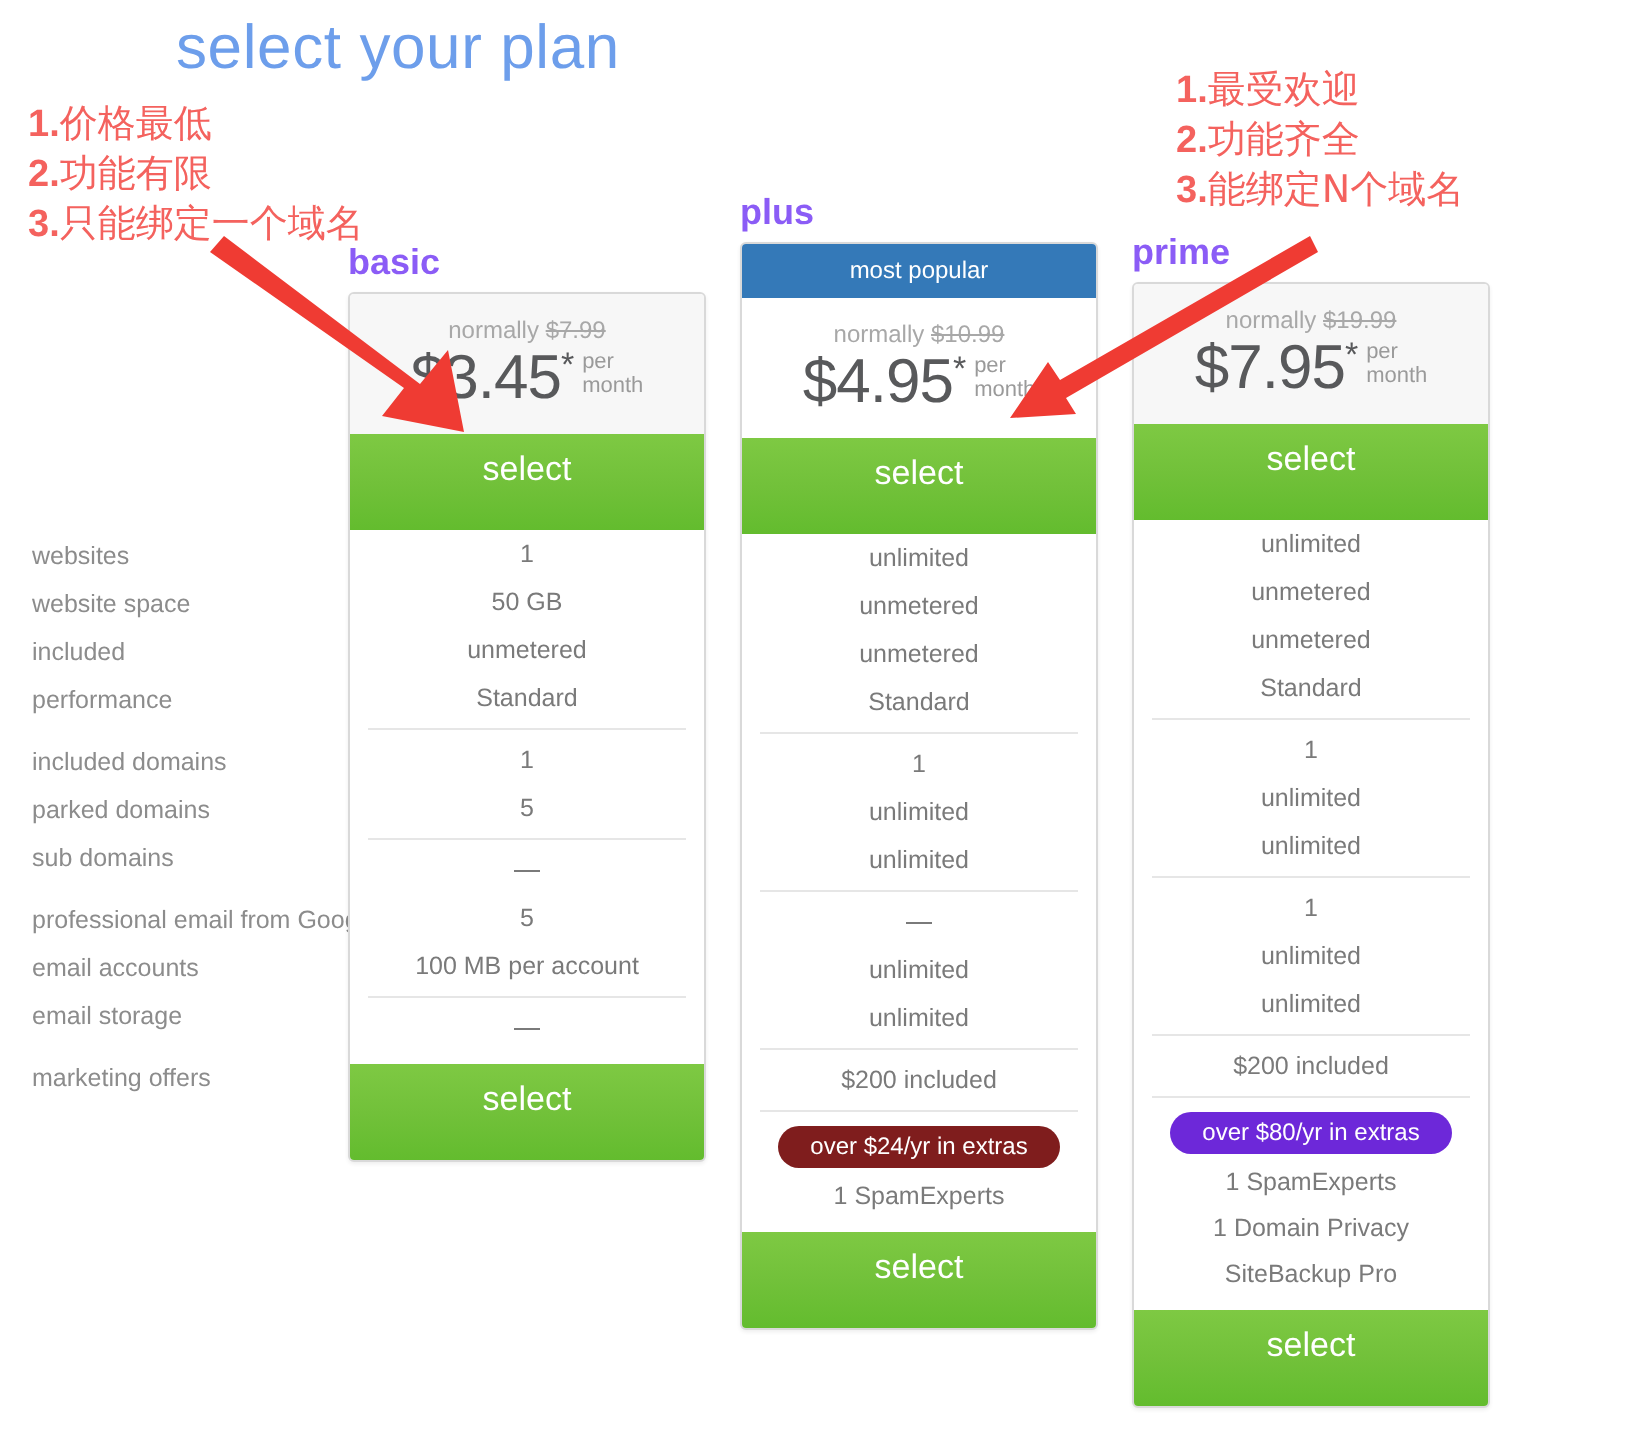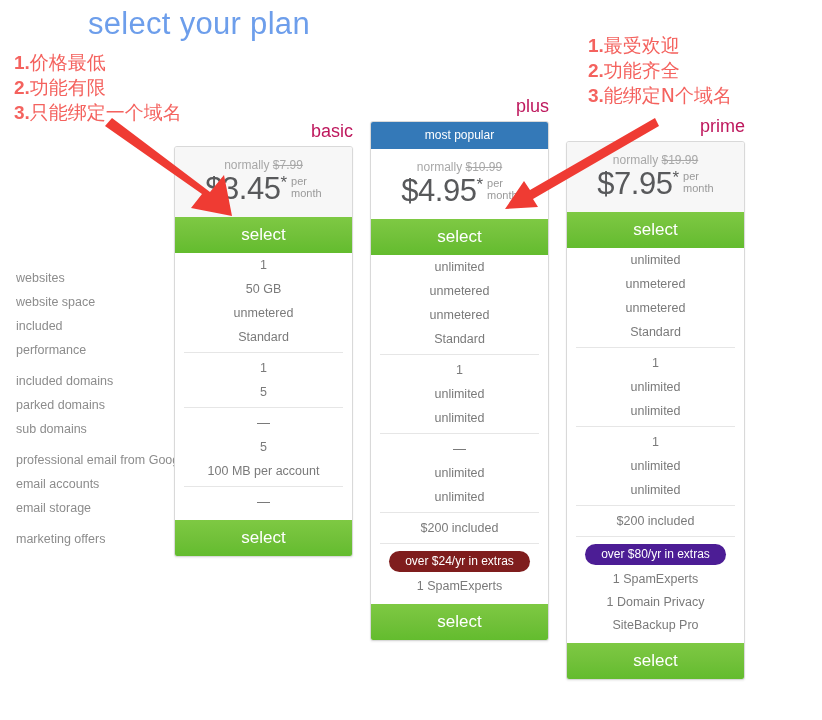--- a/index.html
+++ b/index.html
@@ -76,24 +76,24 @@
   
   .plan {
     position: absolute;
     width: 179px;
   }
   #plan-basic { left: 174px; top: 120px; }
   #plan-plus  { left: 370px; top: 95px;  }
   #plan-prime { left: 566px; top: 115px; }
 
   .plan-name {
-    text-align: right;
+    text-align: left;
     font-size: 18px;
-    font-weight: 400;
-    color: #be185d;
+    font-weight: 700;
+    color: #8b5cf6;
     height: 26px;
     line-height: 22px;
   }
 
   .card {
     border: 1px solid #d9d9d9;
     border-radius: 3px;
     background: #ffffff;
     box-shadow: 0 1px 2px rgba(0,0,0,0.07);
     overflow: hidden;
@@ -153,21 +153,21 @@
     margin-left: 4px;
     margin-top: 3px;
   }
 
   .select-btn {
     background: linear-gradient(to bottom, #7ec943 0%, #72c13a 50%, #63bc2e 100%);
     color: #ffffff;
     text-align: center;
     font-size: 17px;
     font-weight: 300;
-    height: 36px;
+    height: 48px;
     line-height: 36px;
     cursor: pointer;
   }
 
   .features {
     background: #ffffff;
     padding-top: 0;
   }
   .frow {
     height: 24px;
@@ -197,21 +197,21 @@
   .pill {
     display: inline-block;
     border-radius: 11px;
     color: #ffffff;
     font-size: 12px;
     font-weight: 300;
     padding: 3px 16px;
     line-height: 15px;
   }
   .pill.gray { background: #7f1d1d; }
-  .pill.blue { background: #4c1d95; }
+  .pill.blue { background: #6d28d9; }
 
   .extra-item {
     text-align: center;
     font-size: 12.5px;
     color: #7a7a7a;
     font-weight: 300;
     height: 23px;
     line-height: 23px;
   }
   .extras-pad-bottom { height: 6px; }

